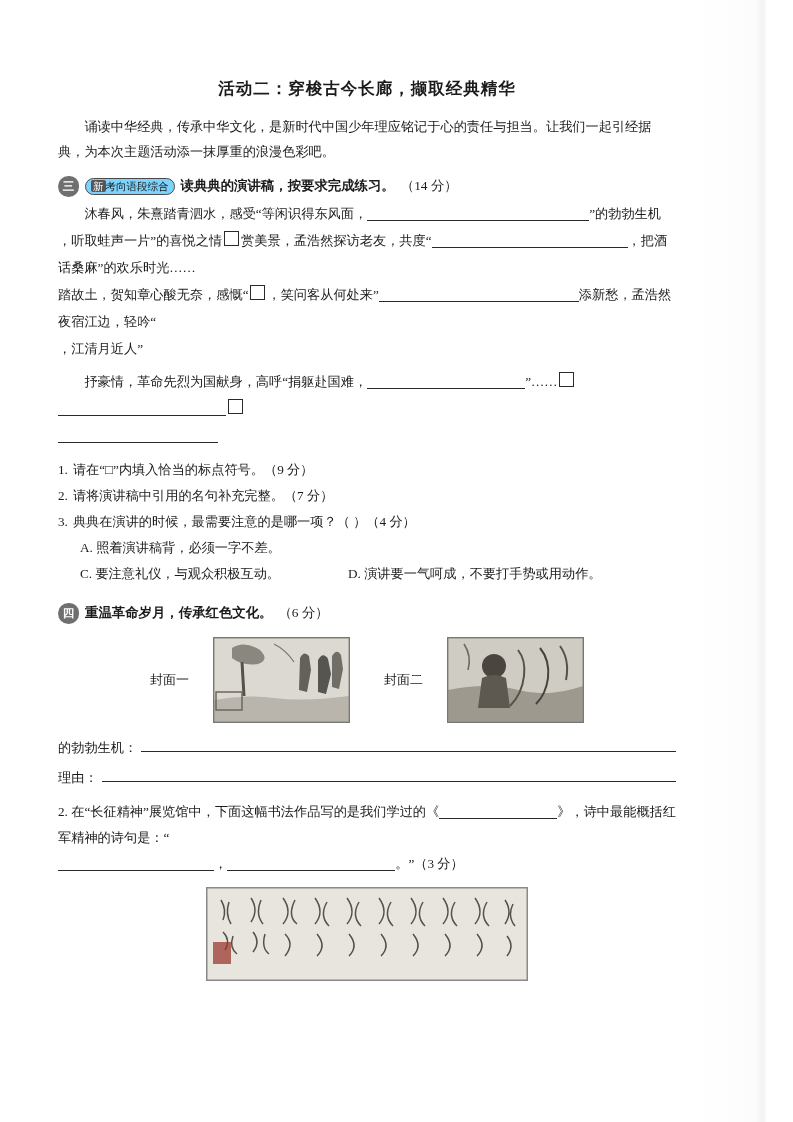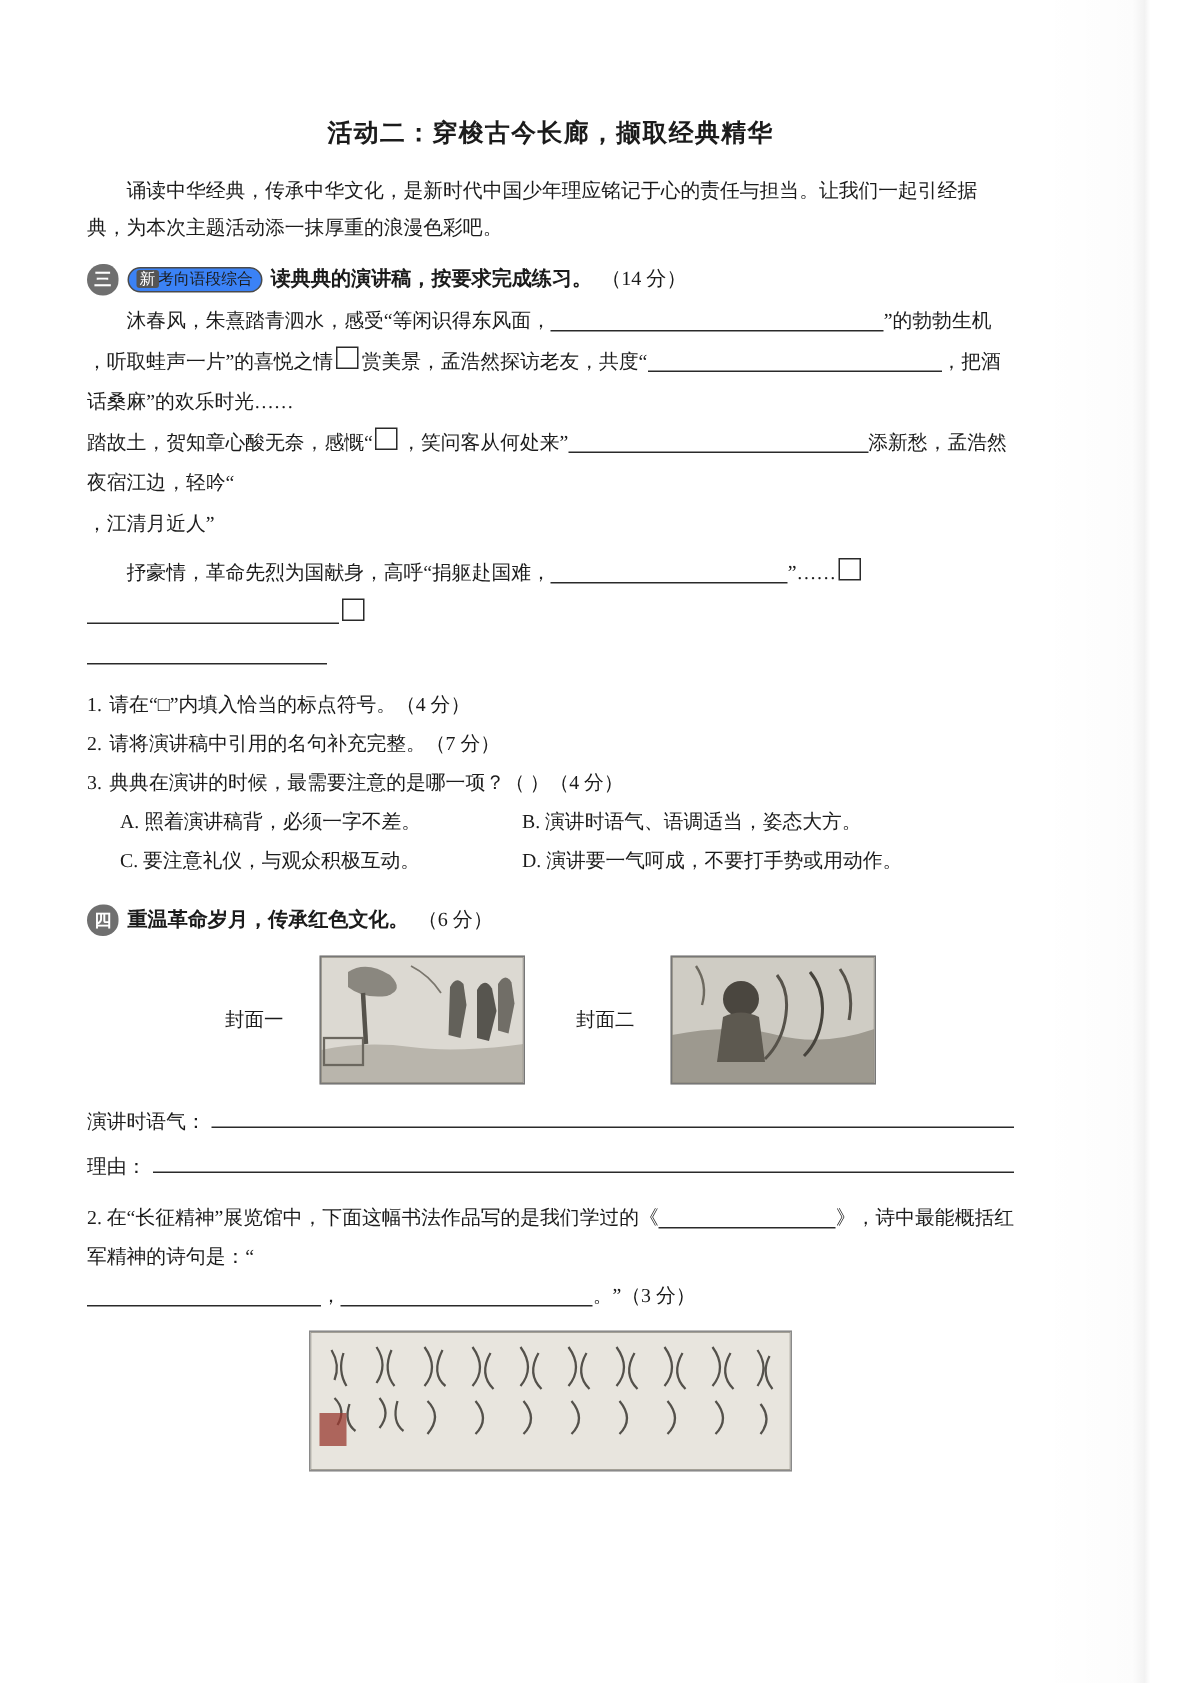--- a/index.html
+++ b/index.html
@@ -70,21 +70,21 @@
   .tagpill {
     display: inline-block;
     border: 1px solid #4a4a4a;
     border-radius: 9px;
     padding: 0 5px;
     font-size: 10.5px;
     line-height: 15px;
     font-family: "DejaVu Sans", sans-serif;
     letter-spacing: 0;
     white-space: nowrap;
-    background: #3b82f6;
+    background: #7dd3fc;
   }
   .tagpill .hl {
     background: #555;
     color: #fff;
     padding: 0 2px;
     border-radius: 2px;
   }
   .sec-title { font-weight: bold; }
   .sec-score { font-weight: normal; }
   .indent-line {
@@ -222,35 +222,34 @@
   <div class="flowline">
     <span></span><span class="blank" style="width:168px"></span><span></span><span class="sqbox"></span><span></span>
   </div>
   <div class="flowline">
     <span></span><span class="blank" style="width:160px"></span><span></span>
   </div>
 
   <ul class="qlist">
     <li class="qitem">
       <span class="qnum">1.</span>
-      <span>请在“□”内填入恰当的标点符号。（4 分）</span>
+      <span>请在“□”内填入恰当的标点符号。（9 分）</span>
     </li>
     <li class="qitem">
       <span class="qnum">2.</span>
       <span>请将演讲稿中引用的名句补充完整。（7 分）</span>
     </li>
     <li class="qitem">
       <span class="qnum">3.</span>
       <span>典典在演讲的时候，最需要注意的是哪一项？（      ）（4 分）</span>
     </li>
   </ul>
 
   <div class="opts">
     <div class="opt-a"><span>A.</span>&nbsp;<span>照着演讲稿背，必须一字不差。</span></div>
-    <div><span>B.</span>&nbsp;<span>演讲时语气、语调适当，姿态大方。</span></div>
   </div>
   <div class="opts">
     <div class="opt-c"><span>C.</span>&nbsp;<span>要注意礼仪，与观众积极互动。</span></div>
     <div><span>D.</span>&nbsp;<span>演讲要一气呵成，不要打手势或用动作。</span></div>
   </div>
 
   <div class="sec-head" style="margin-top:14px">
     <span class="sec-num">四</span>
     <span class="sec-title">重温革命岁月，传承红色文化。</span>
       <span class="sec-score">（6 分）</span>
@@ -283,21 +282,21 @@
         <path d="M70 12 q8 10 6 26 q-2 18 -14 30" stroke="#56524a" stroke-width="2" fill="none"></path>
         <path d="M92 10 q10 12 8 30 q-2 16 -12 26" stroke="#46433c" stroke-width="2" fill="none"></path>
         <path d="M112 8 q10 14 6 34" stroke="#56524a" stroke-width="2" fill="none"></path>
         <path d="M16 6 q8 12 4 26" stroke="#6d695f" stroke-width="1.6" fill="none"></path>
         <path d="M0 0 h135 v84 h-135 z" fill="none" stroke="#8d897f"></path>
       </svg>
     </span>
   </div>
 
   <div class="ans-row">
-    <span>演讲时语气：</span>
+    <span>的勃勃生机：</span>
     <span class="grow-blank"></span>
   </div>
   <div class="ans-row">
     <span>理由：</span>
     <span class="grow-blank"></span>
   </div>
 
   <div class="blockbody" style="margin-top:6px">
     <span>2.</span>
     <span>在“长征精神”展览馆中，下面这幅书法作品写的是我们学过的《</span><span class="blank" style="width:118px"></span><span>》，诗中最能概括红军精神的诗句是：“</span>

